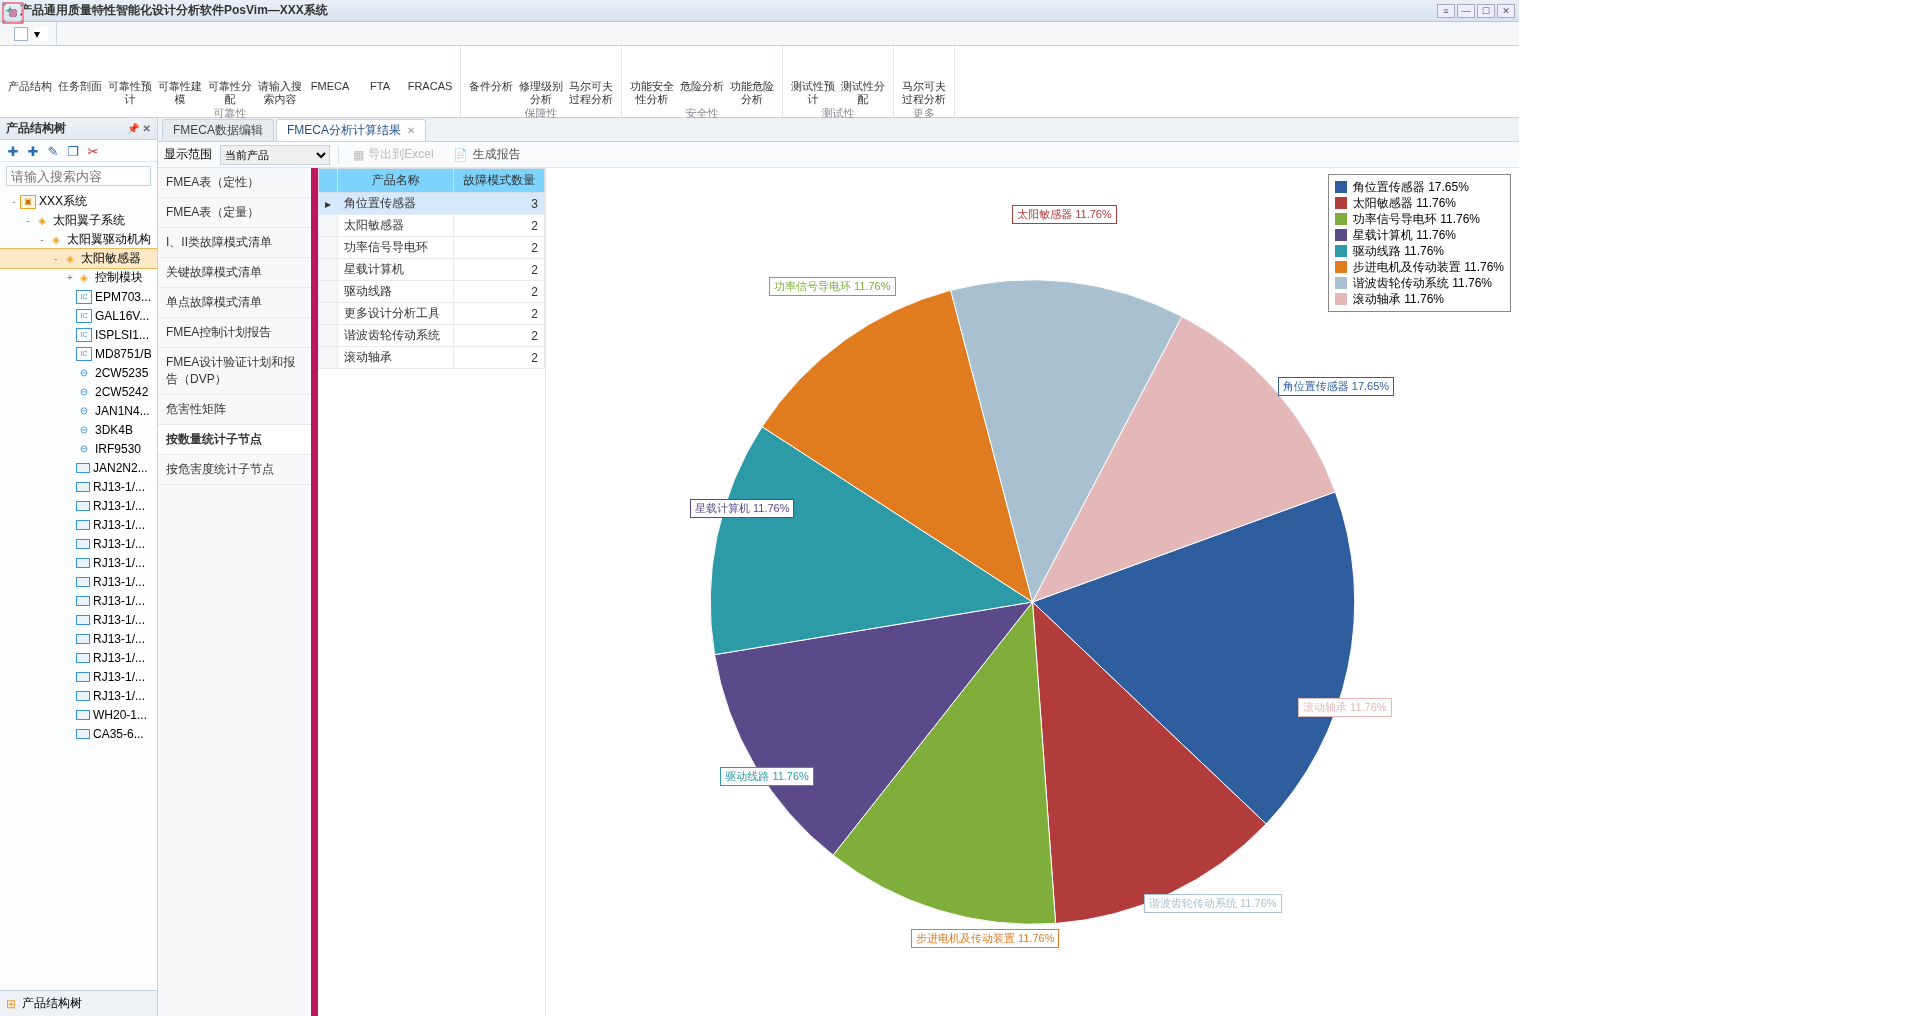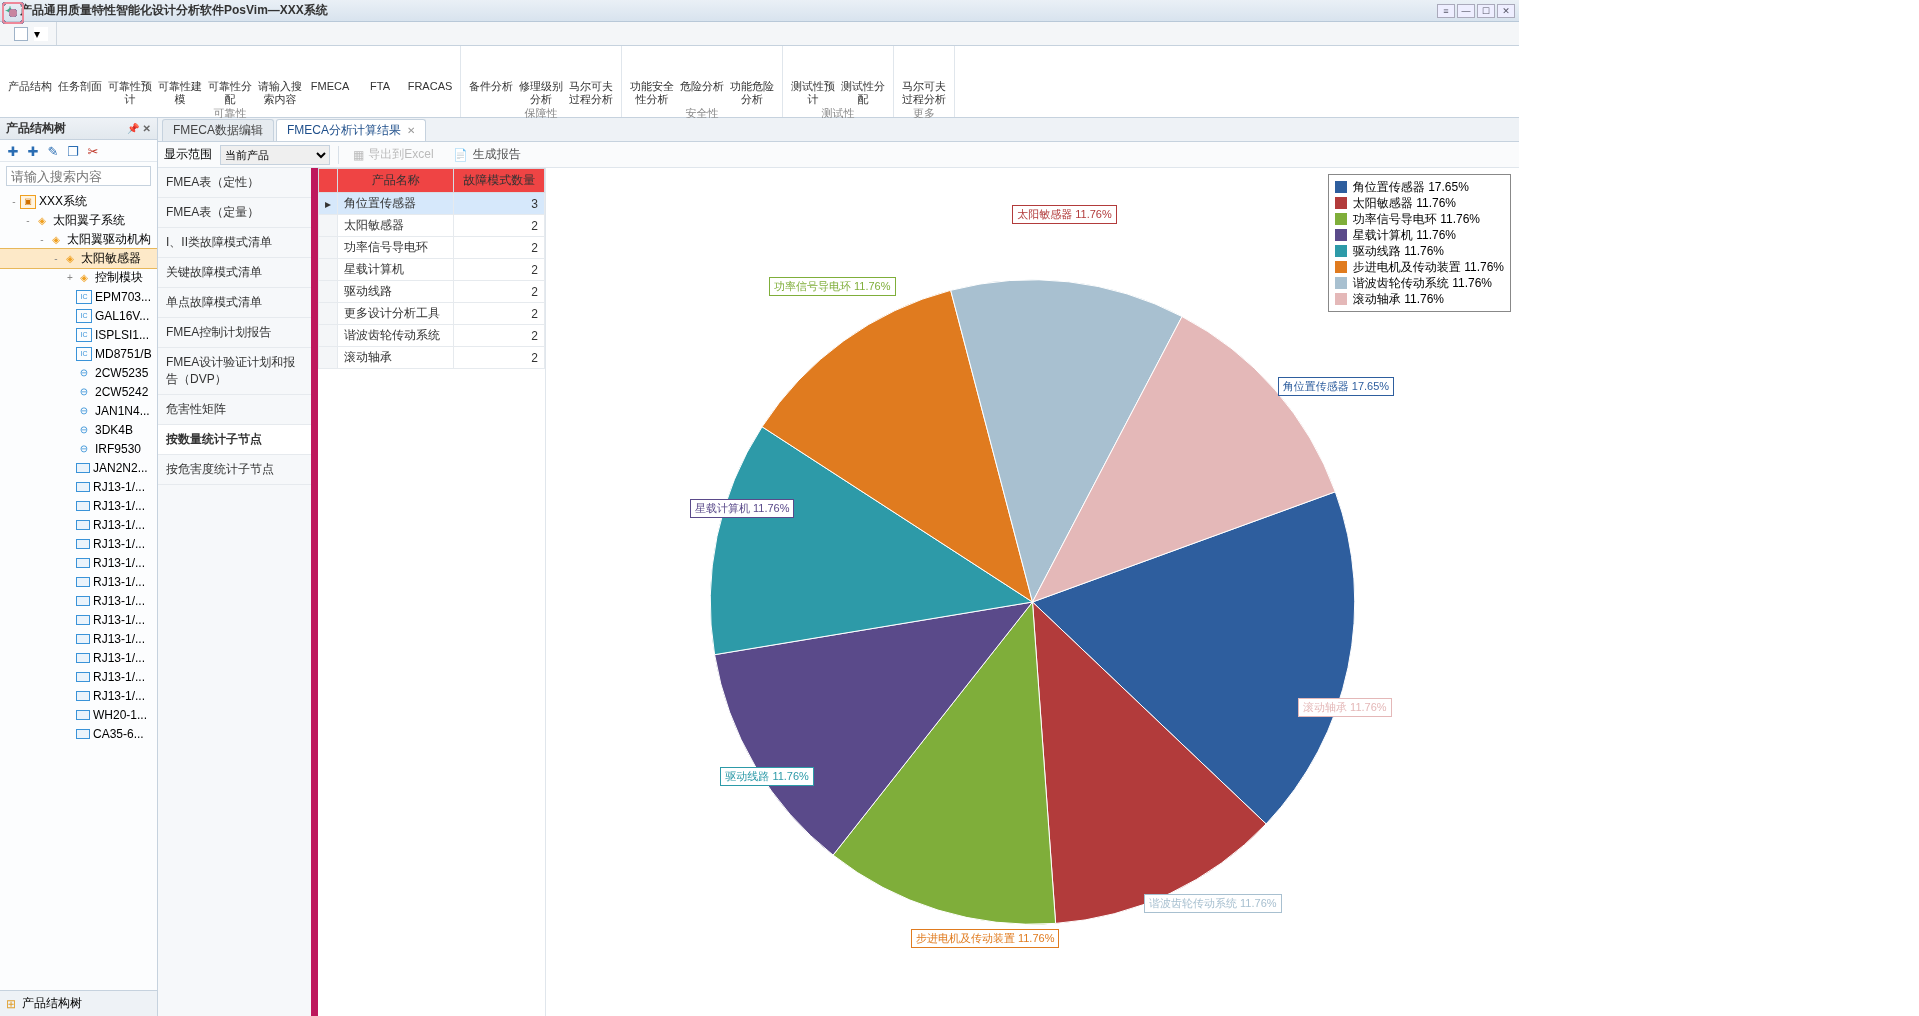--- a/index.html
+++ b/index.html
@@ -56,21 +56,21 @@
 .toolbar2 .tbtn.dis { color:#bbb;}
 .toolbar2 .sep { width:1px; height:18px; background:#d8e0e8;}
 
 .centerbody { flex:1; display:flex;}
 .sidelist { width:160px; border-right:7px solid #be185d; background:#f6f8fa;}
 .sideitem { padding:6px 8px; border-bottom:1px solid #e6eaee; color:#333; cursor:pointer;}
 .sideitem.sel { background:#fff; font-weight:bold;}
 
 .gridwrap { width:228px; border-right:1px solid #e0e6ec;}
 .grid { width:100%; border-collapse:collapse;}
-.grid th { background:#ef4444; border:1px solid #d6dde4; padding:3px 6px; font-weight:normal; color:#333;}
+.grid th { background:#7dd3fc; border:1px solid #d6dde4; padding:3px 6px; font-weight:normal; color:#333;}
 .grid td { border:1px solid #e6eaee; padding:2px 6px; color:#333;}
 .grid td.r { text-align:right;}
 .grid tr.selrow td { background:#d6e8fb;}
 .rowhdr { width:10px; background:#f4f6f8; border-right:1px solid #d6dde4;}
 
 .chartarea { flex:1; position:relative; background:#fff;}
 svg { position:absolute; inset:0;}
 .legendbox { position:absolute; right:8px; top:6px; border:1px solid #888; background:#fff; padding:4px 6px;}
 .legrow { display:flex; align-items:center; gap:6px; height:16px; white-space:nowrap;}
 .legsw { width:12px; height:12px;}

